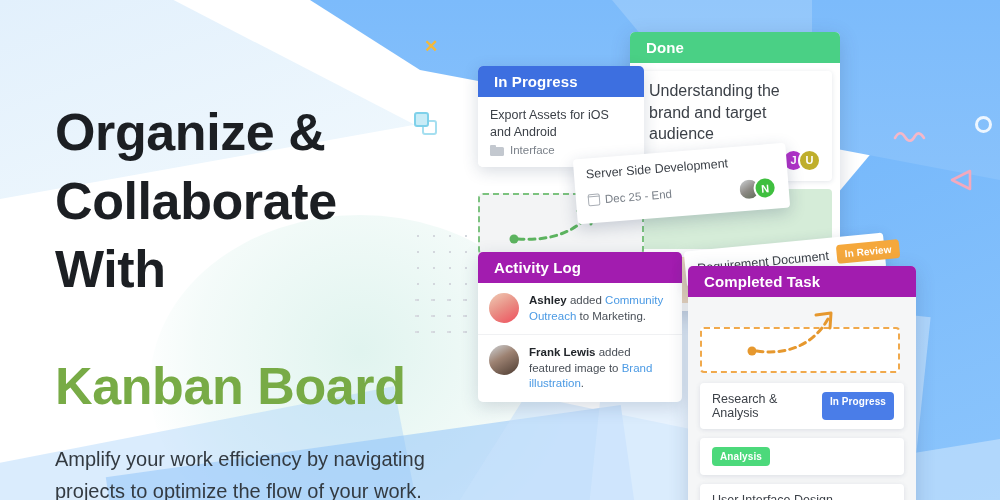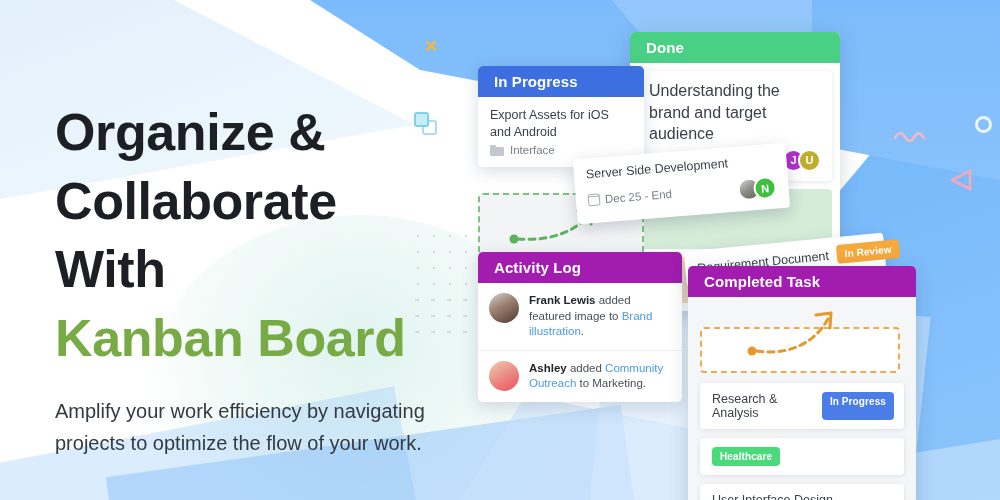--- a/index.html
+++ b/index.html
@@ -289,21 +289,21 @@
 
     <svg class="deco-tri" viewBox="0 0 26 24">
       <path d="M22 3 L22 21 L4 12 Z" fill="none" stroke="#f3a9bd" stroke-width="2.6" stroke-linejoin="round"></path>
     </svg>
   </div>
 
   <div style="position:absolute;left:55px;top:98px;width:400px;">
     <div style="font-size:52px;font-weight:bold;line-height:1.32;color:#1c1f23;letter-spacing:-.4px;">
       <div>Organize &amp;</div>
       <div>Collaborate With</div>
-      <div style="color:#78ab46;">Kanban Board</div>
+      <div style="color:#78ab46;margin-top:48px;">Kanban Board</div>
     </div>
     <div style="margin-top:22px;font-size:20px;line-height:1.62;color:#333a41;max-width:375px;">Amplify your work efficiency by navigating projects to optimize the flow of your work.</div>
   </div>
 
   <div class="board">
 
     <div class="col-done">
       <div class="col-head head-green">Done</div>
       <div class="done-card">
         <div class="t">Understanding the brand and target audience</div>
@@ -346,29 +346,29 @@
         <div class="avatars">
           <div class="av av-photo-2"></div>
           <div class="av av-n">N</div>
         </div>
       </div>
     </div>
 
     <div class="panel-activity">
       <div class="col-head head-dark">Activity Log</div>
       <div class="log-item">
+        <div class="log-av log-av-2"></div>
+        <div class="log-text">
+          <b>Ashley</b><span> added </span><span class="lnk">Community Outreach</span><span> to Marketing.</span>
+        </div>
+      </div>
+      <div class="log-item">
         <div class="log-av log-av-1"></div>
         <div class="log-text">
           <b>Frank Lewis</b><span> added featured image to </span><span class="lnk">Brand illustration</span><span>.</span>
-        </div>
-      </div>
-      <div class="log-item">
-        <div class="log-av log-av-2"></div>
-        <div class="log-text">
-          <b>Ashley</b><span> added </span><span class="lnk">Community Outreach</span><span> to Marketing.</span>
         </div>
       </div>
     </div>
 
     <div class="float-req">
       <div class="t">Requirement Document</div>
       <div class="badge b-review">In Review</div>
     </div>
 
     <div class="panel-unsorted">
@@ -380,21 +380,21 @@
             <circle cx="6" cy="48" r="4.5" fill="#e6982e"></circle>
             <path d="M11 48 C38 52 66 44 82 16" fill="none" stroke="#e6982e" stroke-width="3" stroke-dasharray="6 5" stroke-linecap="round"></path>
             <path d="M70 12 L85 10 L84 25" fill="none" stroke="#e6982e" stroke-width="3" stroke-linecap="round" stroke-linejoin="round"></path>
           </svg>
         </div>
         <div class="task-row">
           <div class="n">Research &amp; Analysis</div>
           <div class="badge b-progress">In Progress</div>
         </div>
         <div class="task-row">
-          <div class="badge b-completed">Healthcare</div>
+          <div class="badge b-completed">Analysis</div>
         </div>
         <div class="task-row">
           <div class="n">User Interface Design</div>
 
         </div>
       </div>
     </div>
 
   </div>
 </div>

